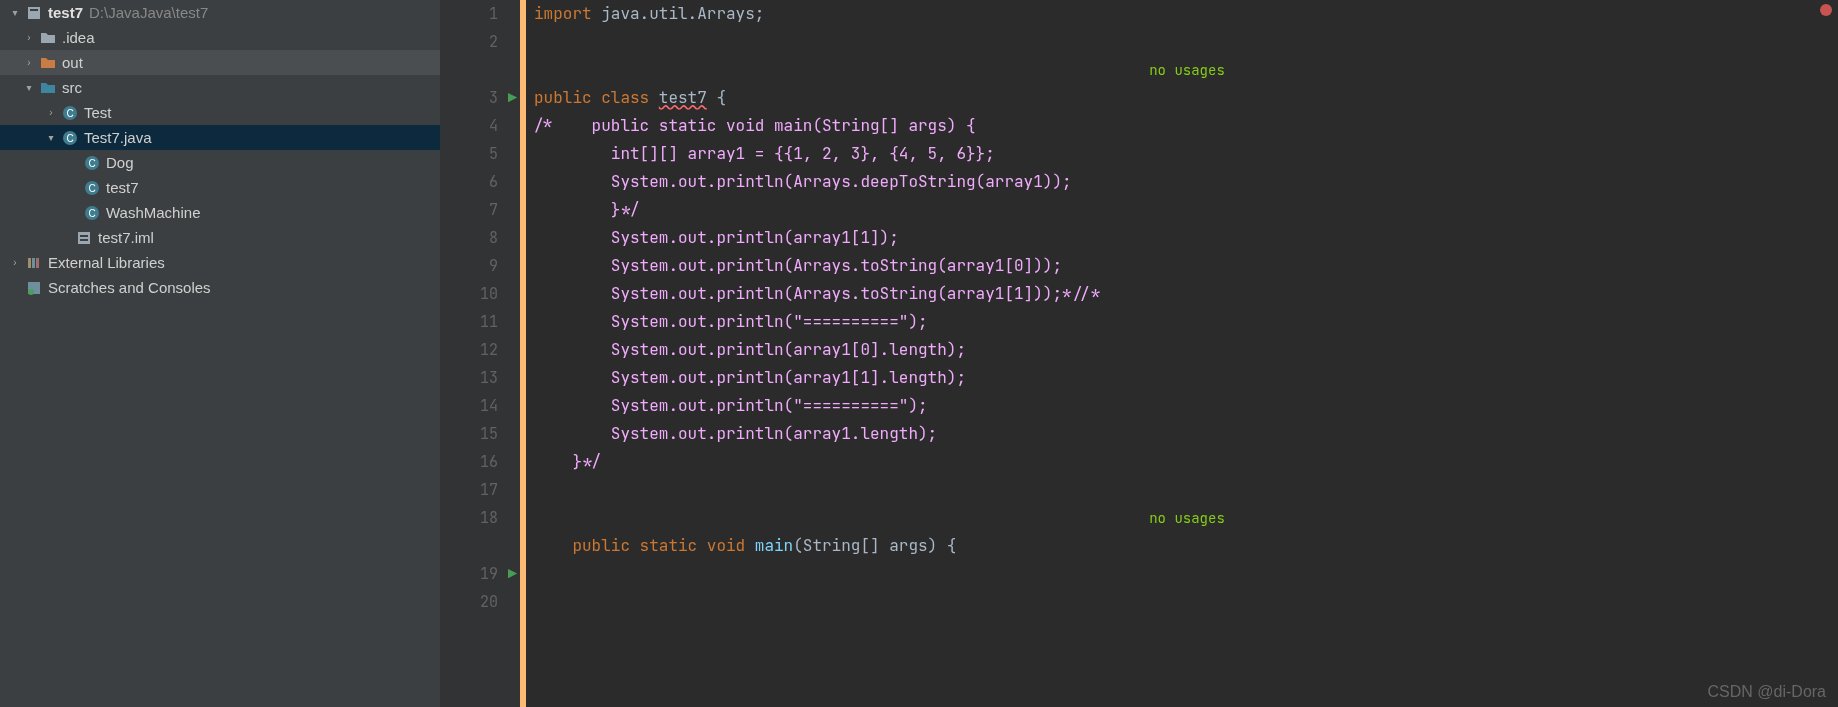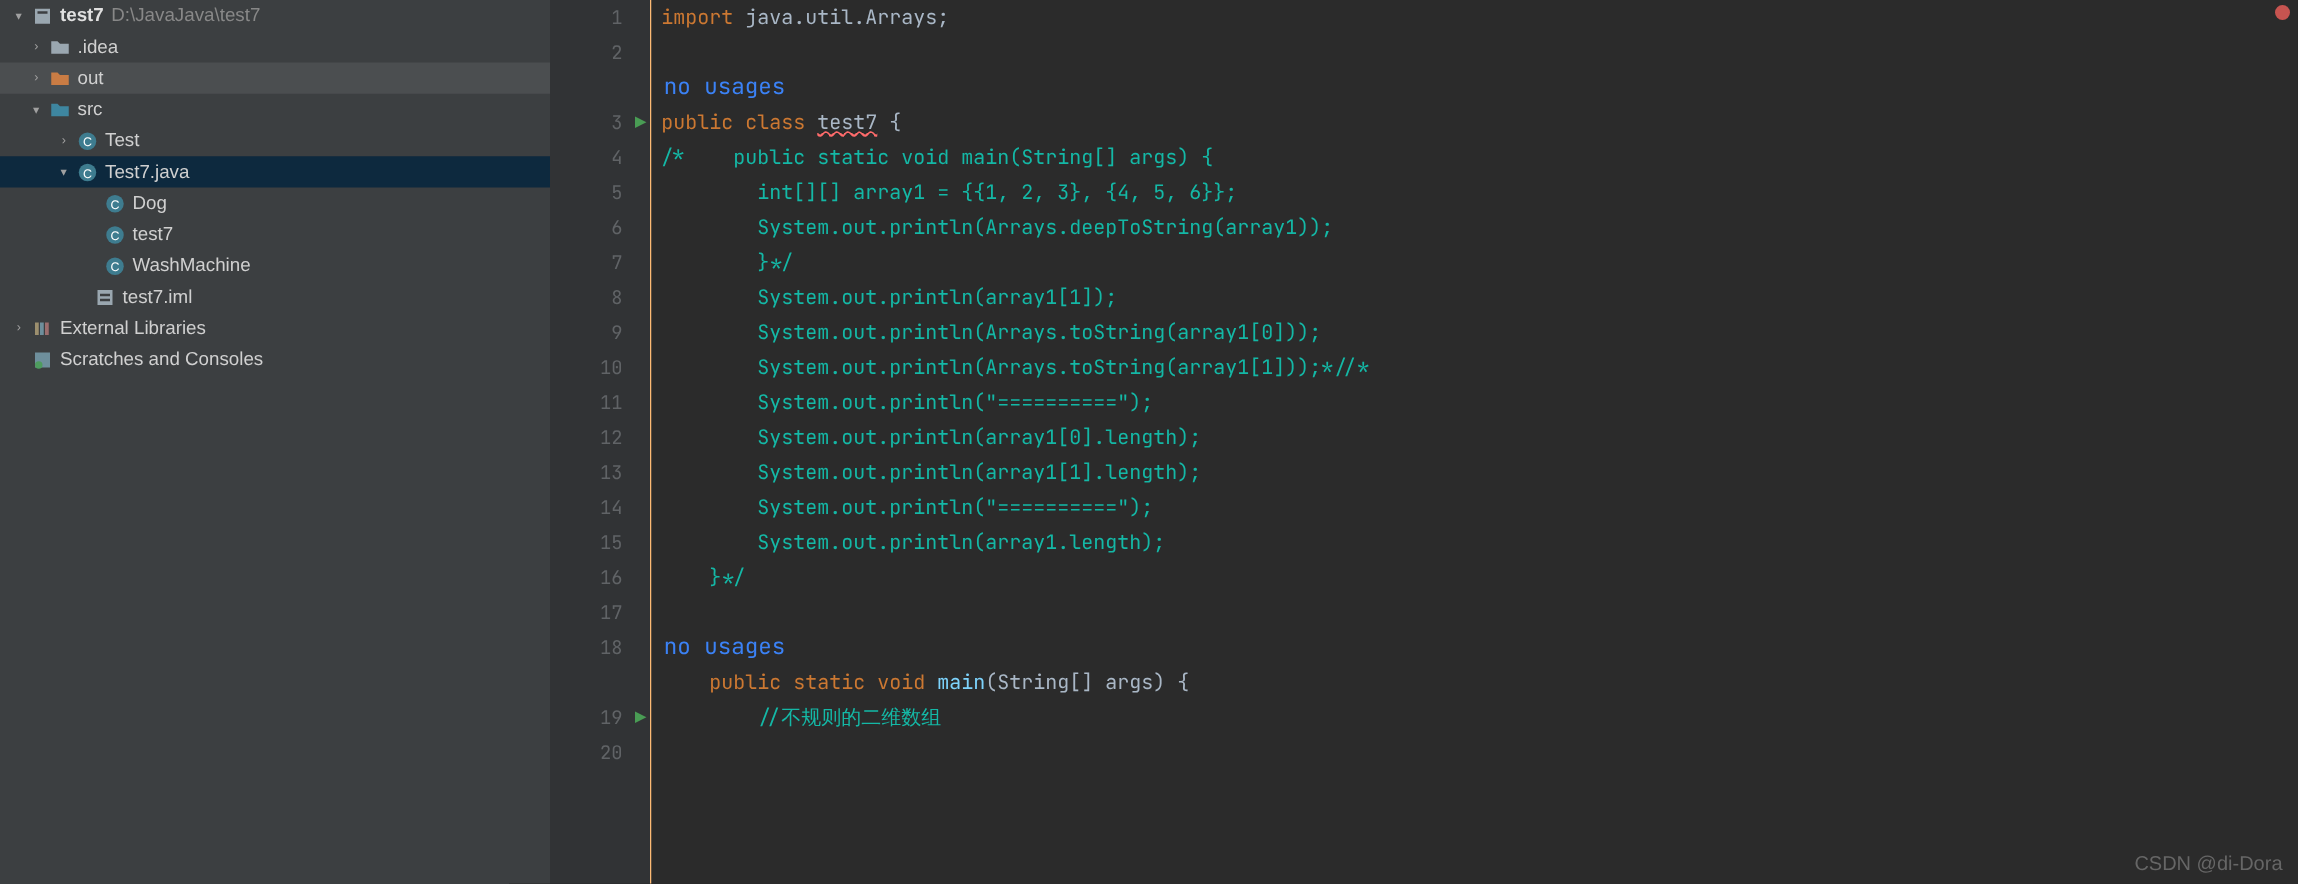--- a/index.html
+++ b/index.html
@@ -74,26 +74,26 @@
   right: 3px;
   color: #499c54;
 }
 .code {
   flex: 1;
   padding-left: 8px;
   font-family: "JetBrains Mono", Consolas, monospace;
   font-size: 16px;
   line-height: 28px;
   position: relative;
-  border-left: 1px solid #fdba74;
+  border-left: 6px solid #fdba74;
 }
 .cline { height: 28px; white-space: pre; color: #a9b7c6; }
-.cline.hint { color: #3b82f6; font-size: 18px; padding-left: 2px; }
+.cline.hint { color: #84cc16; font-size: 14px; padding-left: 2px; text-align: center; }
 .kw { color: #cc7832; }
-.com { color: #14b8a6; }
+.com { color: #f0abfc; }
 .fn { color: #7dd3fc; }
 .err2 { text-decoration: underline wavy #ff6b6b; }
 .error-stripe {
   position: absolute;
   right: 6px;
   top: 4px;
   width: 12px;
   height: 12px;
   background: #c75450;
   border-radius: 50%;
@@ -272,17 +272,16 @@
       <div class="cline"><span class="com">        System.out.println(Arrays.toString(array1[1]));*//*</span></div>
       <div class="cline"><span class="com">        System.out.println("==========");</span></div>
       <div class="cline"><span class="com">        System.out.println(array1[0].length);</span></div>
       <div class="cline"><span class="com">        System.out.println(array1[1].length);</span></div>
       <div class="cline"><span class="com">        System.out.println("==========");</span></div>
       <div class="cline"><span class="com">        System.out.println(array1.length);</span></div>
       <div class="cline"><span class="com">    }*/</span></div>
       <div class="cline"></div>
       <div class="cline hint">no usages</div>
       <div class="cline"><span>    </span><span class="kw">public static void </span><span class="fn">main</span><span>(String[] args) {</span></div>
-      <div class="cline"><span class="com">        //不规则的二维数组</span></div>
     </div>
   <div class="error-stripe"></div>
   <div class="watermark">CSDN @di-Dora</div>
 </div>
 
 </body></html>

